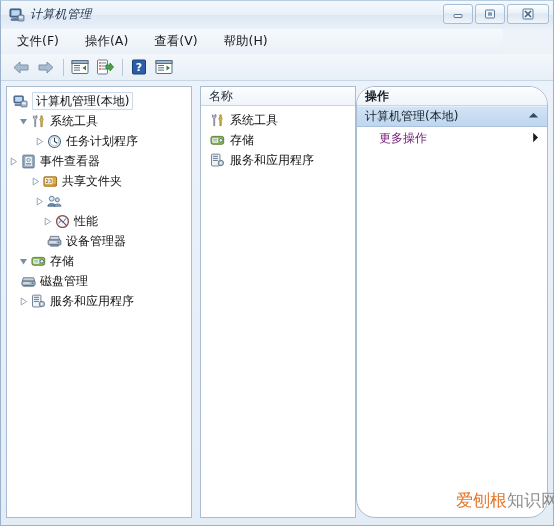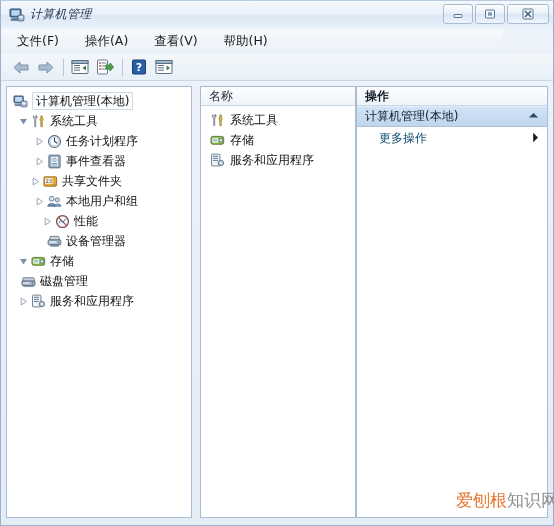--- a/index.html
+++ b/index.html
@@ -101,21 +101,21 @@
   
   .pane {
     position: absolute;
     background: #ffffff;
     border: 1px solid #a8bdd1;
     box-sizing: border-box;
     overflow: hidden;
   }
   .pane-tree  { left: 6px;   top: 86px; width: 186px; height: 432px; }
   .pane-list  { left: 200px; top: 86px; width: 156px; height: 432px; }
-  .pane-act   { left: 356px; top: 86px; width: 192px; height: 432px; }
+  .pane-act   { left: 356px; top: 86px; width: 192px; height: 432px; border-radius: 19px; }
 
   .list-header {
     height: 19px;
     background: linear-gradient(180deg,#fcfdfe 0%, #f0f4f9 100%);
     border-bottom: 1px solid #c9d6e3;
     display: flex; align-items: center;
     padding-left: 8px;
     font-size: 12px; color: #1e2c3b;
     box-sizing: border-box;
   }
@@ -177,21 +177,21 @@
     display: flex; align-items: center;
     padding: 0 8px 0 8px;
     font-size: 12px; color: #14202c;
     justify-content: space-between;
     box-sizing: border-box;
   }
   .act-row {
     height: 22px;
     display: flex; align-items: center;
     padding: 0 8px 0 22px;
-    font-size: 12px; color: #0c4a6e;
+    font-size: 12px; color: #701a75;
     justify-content: space-between;
     gap: 44px;
   }
   .chev { color: #2c4a6b; font-size: 9px; line-height: 1; }
 
   
   .watermark {
     position: absolute;
     left: 422px; top: 489px;
     font-size: 17px;
@@ -344,21 +344,21 @@
         <span class="ticon">
           <svg width="15" height="15" viewBox="0 0 16 16">
             <circle cx="8" cy="8" r="6.4" fill="#e8eef5" stroke="#46617d" stroke-width="1.1"></circle>
             <circle cx="8" cy="8" r="4.6" fill="#fbfdff" stroke="#93a8bd" stroke-width="0.6"></circle>
             <path d="M8 4.6 L8 8 L10.6 9.6" stroke="#2a3e52" stroke-width="1.1" fill="none" stroke-linecap="round"></path>
           </svg>
         </span>
         <span class="tlabel">任务计划程序</span>
       </div>
 
-      <div class="trow" style="padding-left:26px">
+      <div class="trow" style="">
         <span class="twist">
           <svg width="9" height="9" viewBox="0 0 9 9">
               <path d="M2.2 1 L2.2 8 L7.5 4.5 Z" fill="none" stroke="#9aa9b8" stroke-width="1"></path>
             </svg>
         </span>
         <span class="ticon">
           <svg width="15" height="15" viewBox="0 0 16 16">
             <rect x="2" y="1.2" width="12" height="13.6" rx="1" fill="#9fb2c6" stroke="#49607a" stroke-width="0.9"></rect>
             <rect x="4.3" y="2.8" width="7.5" height="10.4" fill="#f5f9fd" stroke="#8199ae" stroke-width="0.6"></rect>
             <circle cx="8" cy="6.4" r="1.9" fill="#d8e4ef" stroke="#5d7790" stroke-width="0.7"></circle>
@@ -394,21 +394,20 @@
         </span>
         <span class="ticon">
           <svg width="15" height="15" viewBox="0 0 16 16">
             <circle cx="5" cy="5" r="2.6" fill="#d9e4ef" stroke="#4a6party" stroke-width="0"></circle>
             <circle cx="5" cy="5" r="2.6" fill="#dbe6f1" stroke="#46607c" stroke-width="0.8"></circle>
             <path d="M0.8 13 C0.8 9.3 9.2 9.3 9.2 13 Z" fill="#6f93bb" stroke="#3c5876" stroke-width="0.8"></path>
             <circle cx="11" cy="6.2" r="2.2" fill="#c9d8e8" stroke="#46607c" stroke-width="0.8"></circle>
             <path d="M7.6 13 C7.6 10 15 10 15 13 Z" fill="#9db6d2" stroke="#3c5876" stroke-width="0.8"></path>
           </svg>
         </span>
-        <span class="tlabel">本地用户和组</span>
       </div>
 
       <div class="trow" style="padding-left:34px">
         <span class="twist">
           <svg width="9" height="9" viewBox="0 0 9 9">
               <path d="M2.2 1 L2.2 8 L7.5 4.5 Z" fill="none" stroke="#9aa9b8" stroke-width="1"></path>
             </svg>
         </span>
         <span class="ticon">
           <svg width="15" height="15" viewBox="0 0 16 16">

